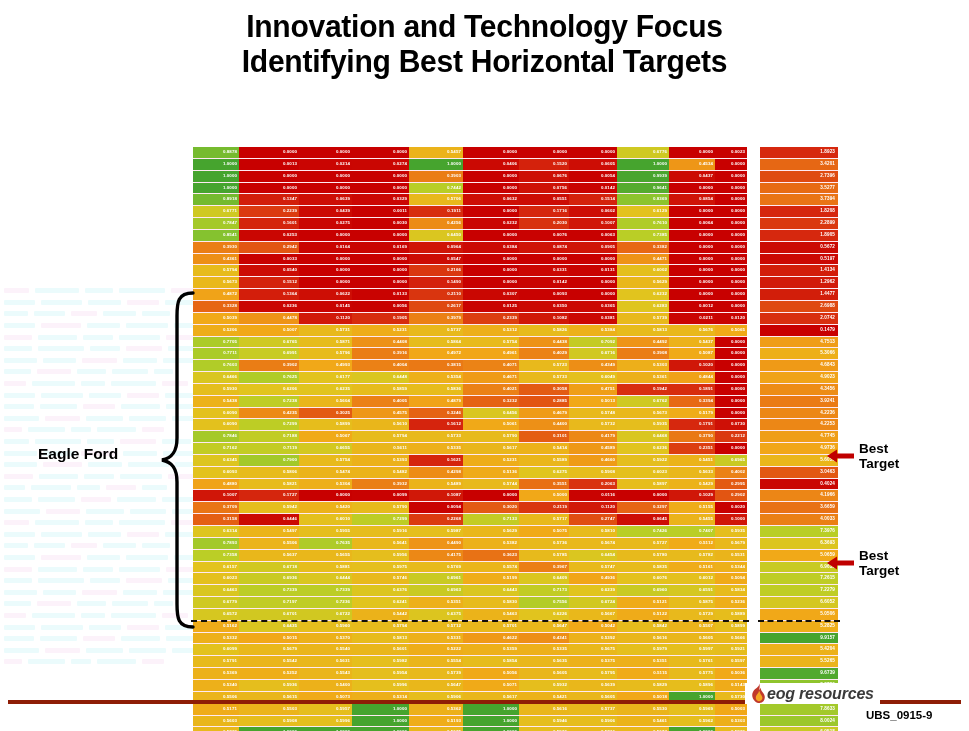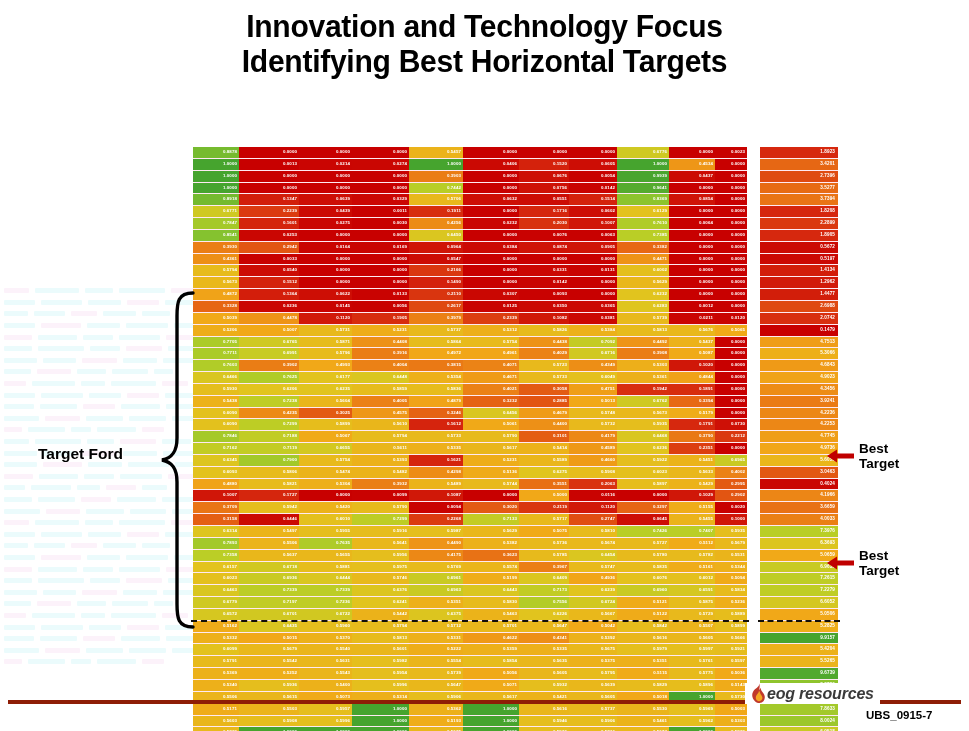--- a/index.html
+++ b/index.html
@@ -1234,21 +1234,21 @@
       <tr>
         <td style="background: rgb(200, 202, 35);">6.9518</td>
       </tr>
     </tbody>
 </table>
 
 <div class="dash-line" id="dash-main"></div>
 <div class="dash-line" id="dash-side"></div>
 
 <div id="eagle-ford-group">
-  <div id="eagle-ford-label">Target Ford</div>
+  <div id="eagle-ford-label">Eagle Ford</div>
   <svg id="brace-svg" width="36" height="340" viewBox="0 0 36 340">
     <path d="M33 3 C 18 3, 17 12, 17 26 L 17 148 C 17 162, 12 168, 2 170
              C 12 172, 17 178, 17 192 L 17 314 C 17 328, 18 337, 33 337" fill="none" stroke="#000000" stroke-width="3.4" stroke-linecap="round"></path>
   </svg>
 </div>
 
 <div class="best-target" id="best-target-1">
   <svg class="bt-arrow" viewBox="0 0 28 16">
     <path d="M0 8 L10 1.5 L10 5.5 L27 5.5 L27 10.5 L10 10.5 L10 14.5 Z" fill="#c00000"></path>
   </svg>
@@ -1275,13 +1275,13 @@
     <path d="M8.3 0.4 C 8.3 4.2, 4.2 5.0, 2.2 8.4 C 0.3 11.6, 1.2 16.0, 4.2 18.4
              C 6.6 20.4, 10.6 20.6, 12.6 18.0 C 14.6 15.4, 14.0 11.6, 11.6 9.2
              C 10.4 8.0, 9.6 6.6, 9.8 4.8 C 9.2 5.8, 8.6 6.6, 8.0 7.2
              C 8.8 5.0, 8.9 2.4, 8.3 0.4 Z" fill="#c0392b"></path>
     <path d="M8.0 7.6 C 8.0 10.2, 5.8 11.0, 5.0 13.2 C 4.2 15.4, 5.4 17.8, 7.6 18.2
              C 9.8 18.6, 11.6 16.8, 11.4 14.6 C 11.2 12.4, 9.4 11.6, 9.0 9.4 Z" fill="#f5a623"></path>
   </svg>
   <span id="eog-wordmark">eog resources</span>
 </div>
 
-<div id="slide-number">UBS_0915-7</div>
+<div id="slide-number">UBS_0915-9</div>
 
 </body></html>

